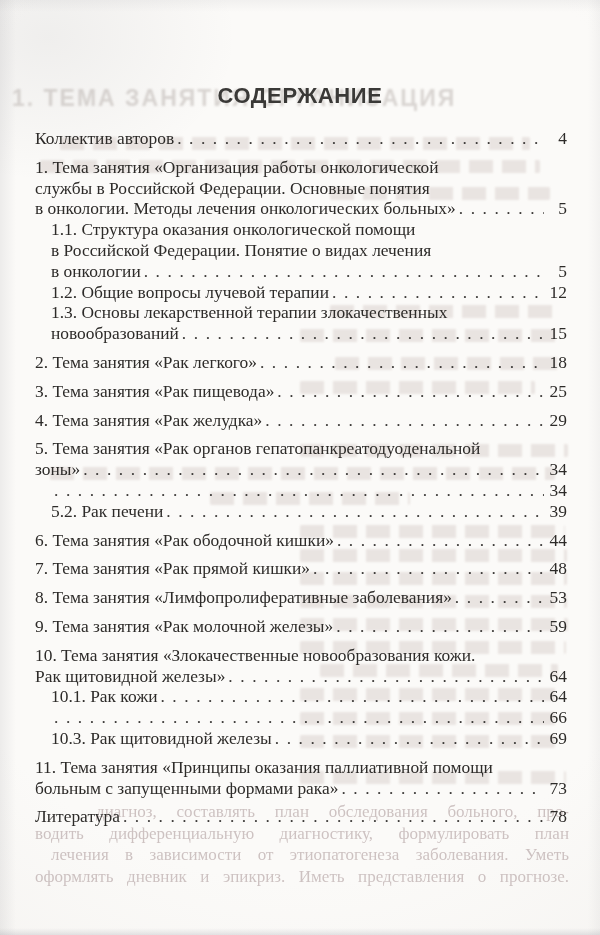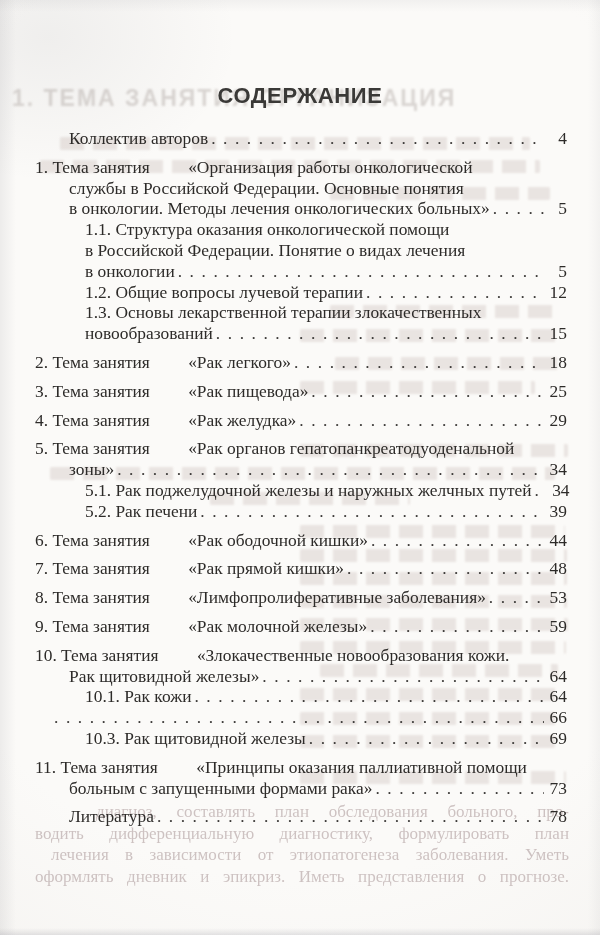--- a/index.html
+++ b/index.html
@@ -26,21 +26,21 @@
     position:absolute; top:85px; left:12px; width:100%; z-index:1;
     text-align:left; font-family:"Liberation Sans", sans-serif;
     font-weight:700; font-size:23px; letter-spacing:2px;
     color:#9d938e; opacity:.36; filter:blur(.8px); white-space:nowrap;
   }
   .toc { position:absolute; top:128px; left:35px; right:33px; z-index:3; font-size:17.4px; line-height:20.8px; }
   .row { display:flex; align-items:baseline; }
   .row.gap { margin-top:8px; }
   .row.ind { padding-left:16px; }
   .b { font-weight:400; white-space:pre; }
-  .t { white-space:pre;margin-left:34px; }
+  .t { white-space:pre; }
   .dots { flex:1 1 auto; min-width:12px; overflow:hidden; white-space:nowrap; margin:0 2px 0 3px; color:#3c3a38; }
   .dots::after {
     content:". . . . . . . . . . . . . . . . . . . . . . . . . . . . . . . . . . . . . . . . . . . . . . . . . . . . . . . . . . . . ";
     letter-spacing:1.6px;
   }
   .pnum { flex:0 0 auto; min-width:21px; text-align:right; }
   .ghost-line {
     position:absolute; left:35px; right:31px; z-index:1;
     font-size:17px; line-height:21px; color:#a08b8c; opacity:.5; filter:blur(.4px);
     text-align:justify; text-align-last:justify; white-space:nowrap; overflow:hidden;
@@ -150,21 +150,20 @@
       <div class="row gap">
         <span class="b">5. Тема занятия</span>
         <span class="t"> «Рак органов гепатопанкреатодуоденальной</span>
       </div>
       <div class="row">
         <span class="t">зоны»</span>
         <span class="dots"></span>
         <span class="pnum">34</span>
       </div>
       <div class="row ind">
-        <span class="t">5.1. Рак поджелудочной железы и наружных желчных путей</span>
         <span class="dots"></span>
         <span class="pnum">34</span>
       </div>
       <div class="row ind">
         <span class="t">5.2. Рак печени</span>
         <span class="dots"></span>
         <span class="pnum">39</span>
       </div>
       <div class="row gap">
         <span class="b">6. Тема занятия</span>

